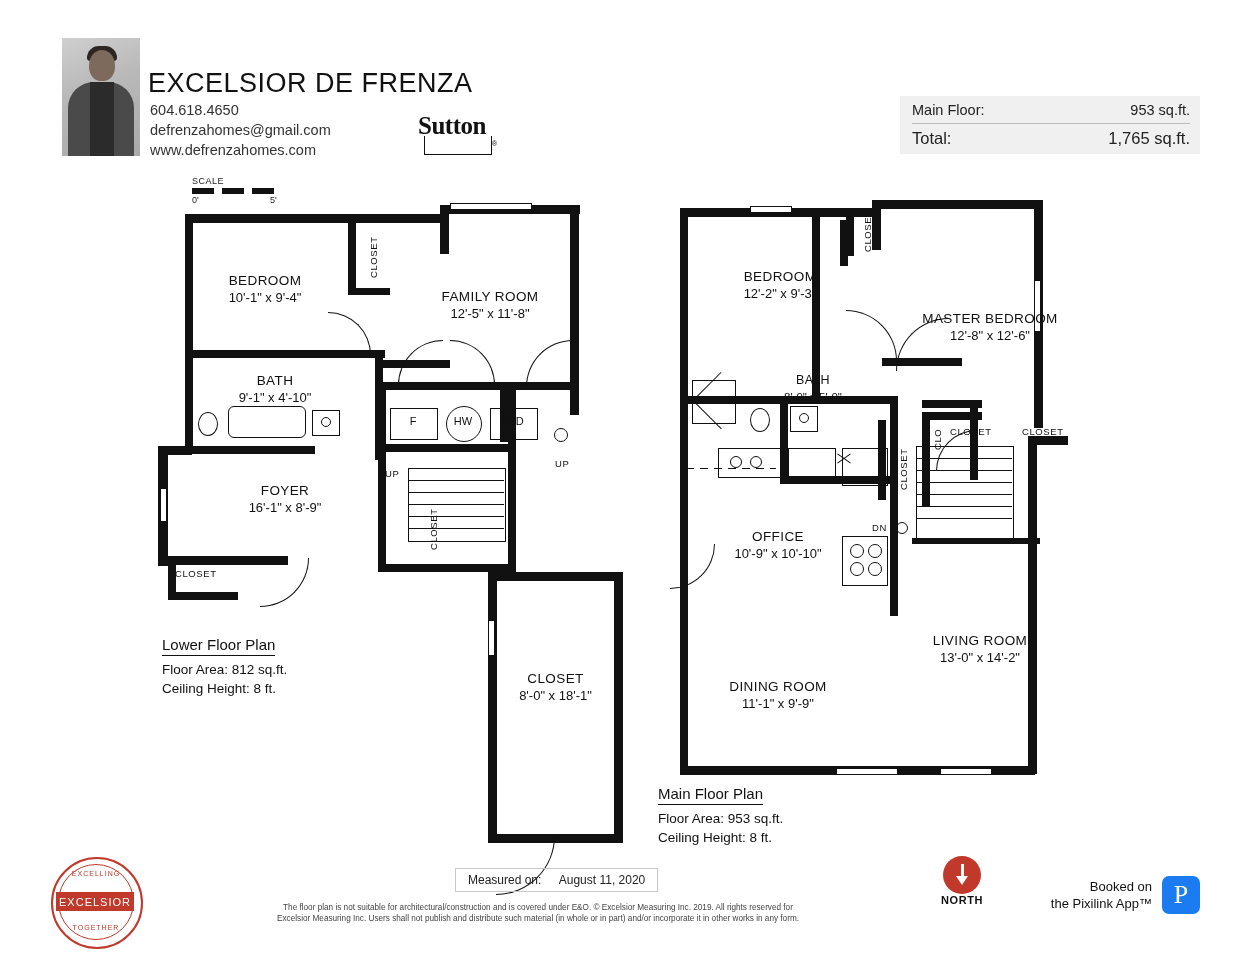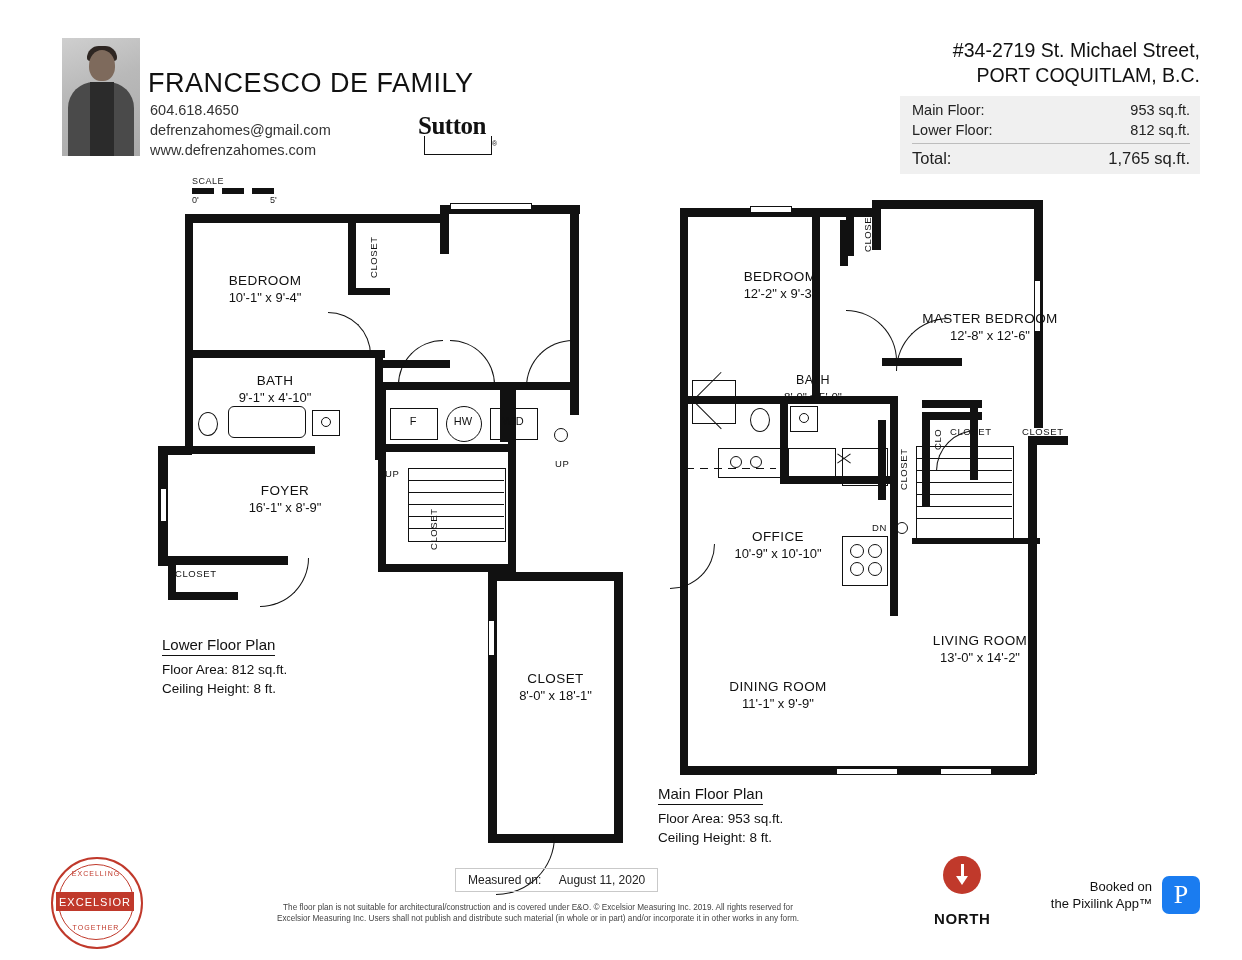--- a/index.html
+++ b/index.html
@@ -282,22 +282,22 @@
     width: 3px; height: 16px; background: #fff;
   }
   .north .circ-n .head {
     position: absolute; left: 13px; top: 20px;
     width: 0; height: 0;
     border-left: 6.5px solid transparent;
     border-right: 6.5px solid transparent;
     border-top: 9px solid #fff;
   }
   .north .txt {
-    margin-top: 16px;
-    font-size: 15px;
+    margin-top: 0;
+    font-size: 11px;
     font-weight: bold;
     letter-spacing: 0.6px;
     color: #111;
   }
   .booked {
     position: absolute;
     right: 42px; top: 876px;
     display: flex;
     align-items: center;
   }
@@ -323,46 +323,38 @@
 
 <div class="page">
 
   <div class="agent-photo">
     <div class="body"></div>
       <div class="shirt"></div>
     <div class="hair"></div>
       <div class="head"></div>
   </div>
 
-  <div class="agent-name">FRANCESCO DE FAMILY</div>
+  <div class="agent-name">EXCELSIOR DE FRENZA</div>
   <div class="agent-contact">
     <div>604.618.4650</div>
     <div>defrenzahomes@gmail.com</div>
     <div>www.defrenzahomes.com</div>
   </div>
 
   <div class="brokerage">
     <div class="word">Sutton</div>
     <div class="boxline"></div>
     <div class="reg">®</div>
   </div>
 
-  <div class="address">
-    <div>#34-2719 St. Michael Street,</div>
-    <div>PORT COQUITLAM, B.C.</div>
-  </div>
 
   <div class="area-box">
     <div class="area-row" style="padding-top:6px;">
       <span class="lbl">Main Floor:</span>
       <span class="val">953 sq.ft.</span>
-    </div>
-    <div class="area-row">
-      <span class="lbl">Lower Floor:</span>
-      <span class="val">812 sq.ft.</span>
     </div>
     <div class="area-divider"></div>
     <div class="area-row total">
       <span class="lbl">Total:</span>
       <span class="val">1,765 sq.ft.</span>
     </div>
   </div>
 
   <div class="scale">
     <div class="cap">SCALE</div>
@@ -412,20 +404,24 @@
     <div class="w" style="left:338px; top:372px; width:135px;height:9px;"></div>
 
     <div class="box-o" style="left:300px; top:3px; width:80px; height:5px; background:#fff; border:1.2px solid #111;"></div>
     <div class="box-o" style="left:10px;  top:288px; width:5px; height:32px; background:#fff; border:1.2px solid #111;"></div>
     <div class="box-o" style="left:338px; top:420px; width:5px; height:34px; background:#fff; border:1.2px solid #111;"></div>
 
     <div class="rm" style="left:30px; top:72px; width:170px;">
       <b>BEDROOM</b><br>
       <span class="dim">10'-1"  x  9'-4"</span>
     </div>
+    <div class="rm" style="left:250px; top:88px; width:180px;">
+      <b>FAMILY ROOM</b><br>
+      <span class="dim">12'-5"  x  11'-8"</span>
+    </div>
     <div class="rm" style="left:40px; top:172px; width:170px;">
       <b>BATH</b><br>
       <span class="dim">9'-1"  x  4'-10"</span>
     </div>
     <div class="rm" style="left:40px; top:282px; width:190px;">
       <b>FOYER</b><br>
       <span class="dim">16'-1"  x  8'-9"</span>
     </div>
     <div class="rm" style="left:338px; top:470px; width:135px;">
       <b>CLOSET</b><br>

